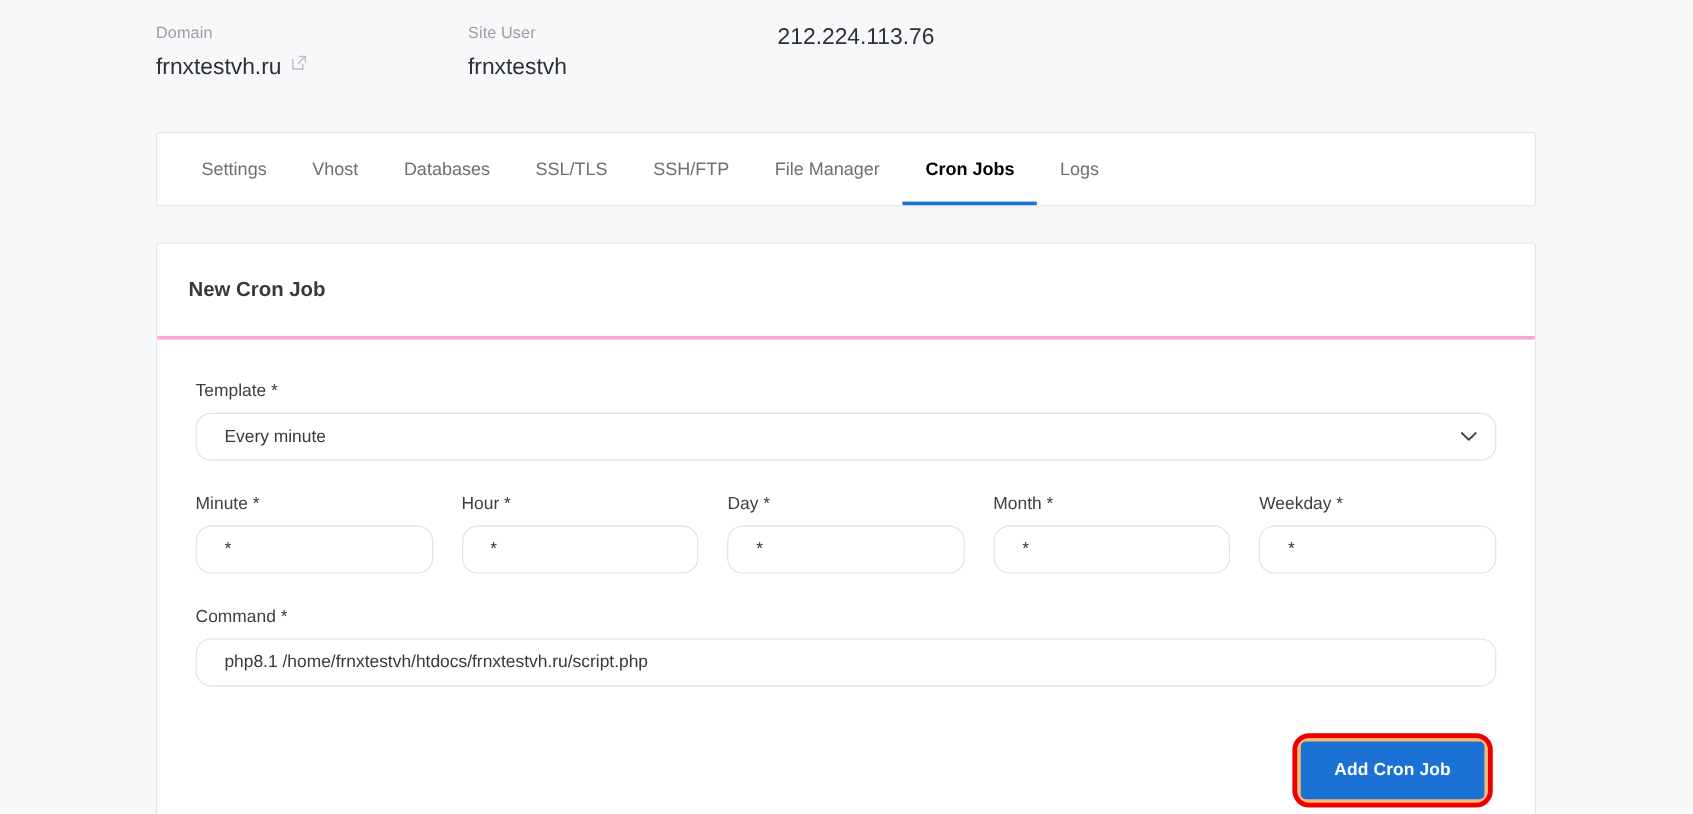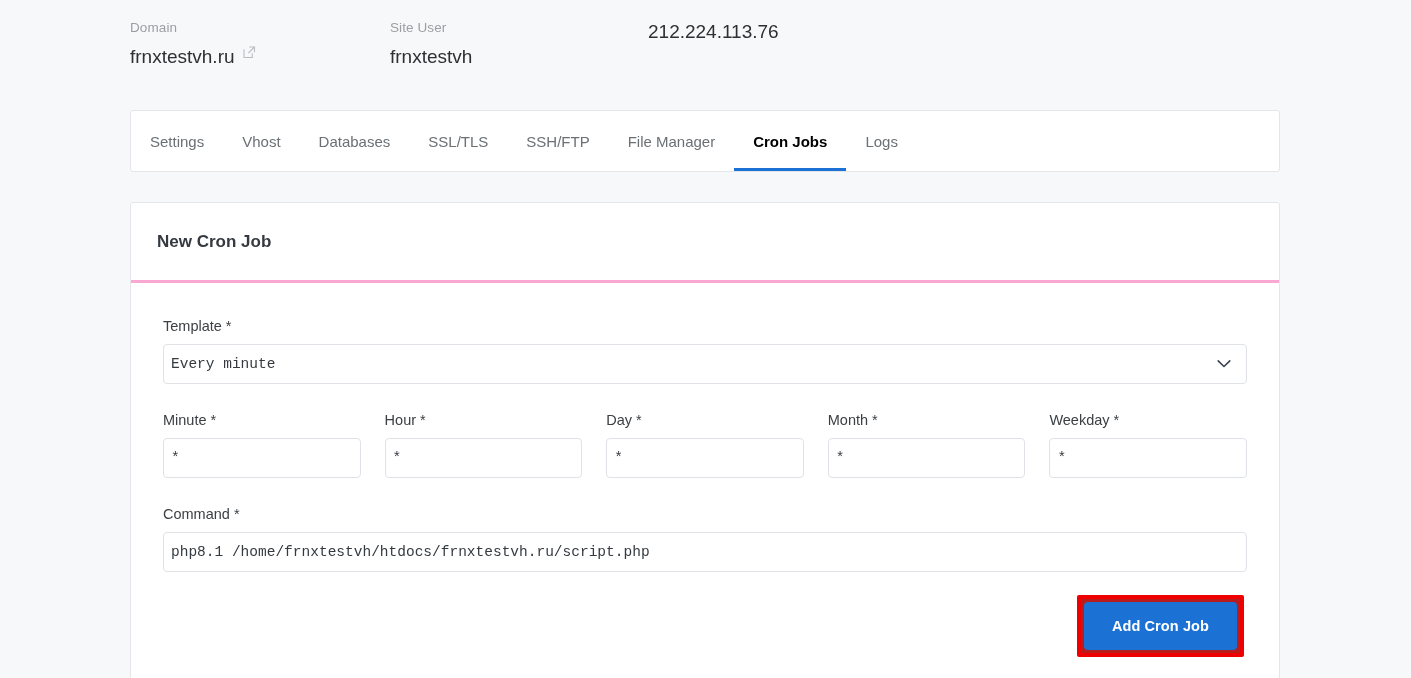--- a/index.html
+++ b/index.html
@@ -64,20 +64,21 @@
     position: absolute;
     left: 130px;
     top: 110px;
     width: 1150px;
     height: 62px;
     background: #ffffff;
     border: 1px solid #e4e6e9;
     border-radius: 3px;
     display: flex;
     align-items: stretch;
+    padding-left: 18px;
   }
   .tab {
     display: flex;
     align-items: center;
     padding: 0 19px;
     font-size: 15px;
     color: #6b7075;
     position: relative;
     cursor: pointer;
     white-space: nowrap;
@@ -129,26 +130,26 @@
     color: #3c4044;
     line-height: 18px;
     margin-bottom: 9px;
     display: block;
   }
 
   .control {
     width: 100%;
     height: 40px;
     border: 1px solid #dfe2e6;
-    border-radius: 4px;
+    border-radius: 13px;
     background: #ffffff;
-    font-family: Liberation Mono, monospace;
+    font-family: Liberation Sans, sans-serif;
     font-size: 14.5px;
     color: #343a40;
-    padding: 0 7px;
+    padding: 0 23px;
     outline: none;
   }
   .control::placeholder { color: #343a40; }
 
   .select-wrap { position: relative; width: 100%; }
   .select-wrap .chevron {
     position: absolute;
     right: 16px;
     top: 50%;
     transform: translateY(-50%);
@@ -176,24 +177,25 @@
 
   
   .btn-area {
     display: flex;
     justify-content: flex-end;
     padding: 23px 3px 0 0;
   }
   .btn-highlight {
     border: 4px solid #ee0000;
     padding: 3px;
-    background: #b91c1c;
-    border-radius: 2px;
+    background: #fdba74;
+    border-radius: 14px;
     display: inline-block;
     line-height: 0;
+    margin-top: 16px;
   }
   .btn-primary {
     background: #1b72d4;
     color: #ffffff;
     border: none;
     border-radius: 4px;
     font-family: "Liberation Sans", sans-serif;
     font-size: 14.5px;
     font-weight: 700;
     height: 48px;

